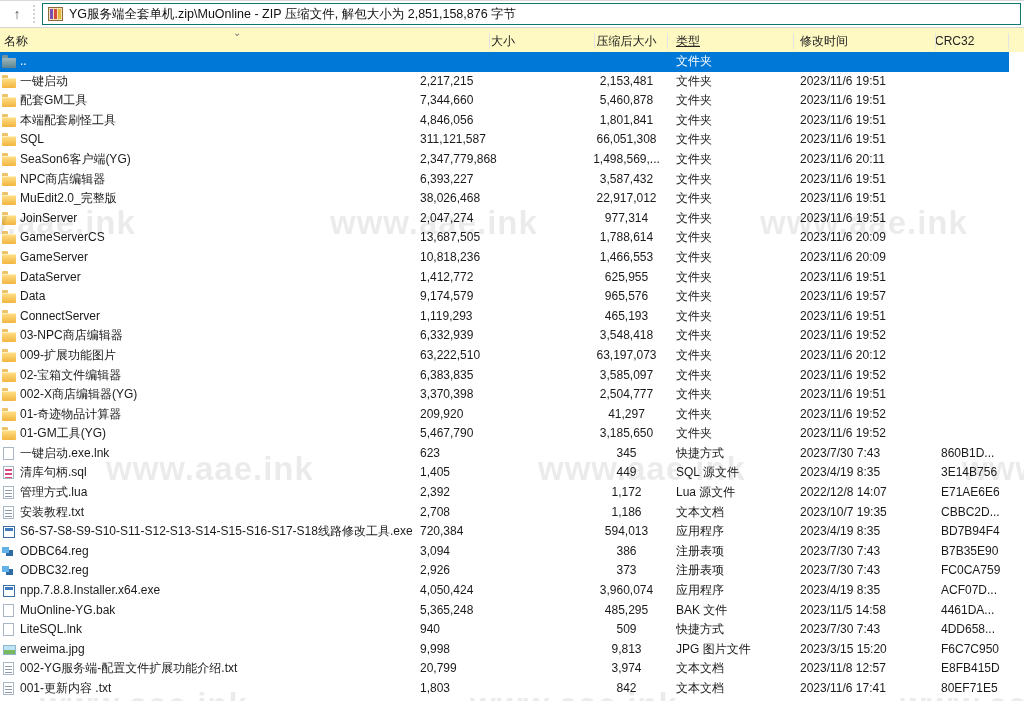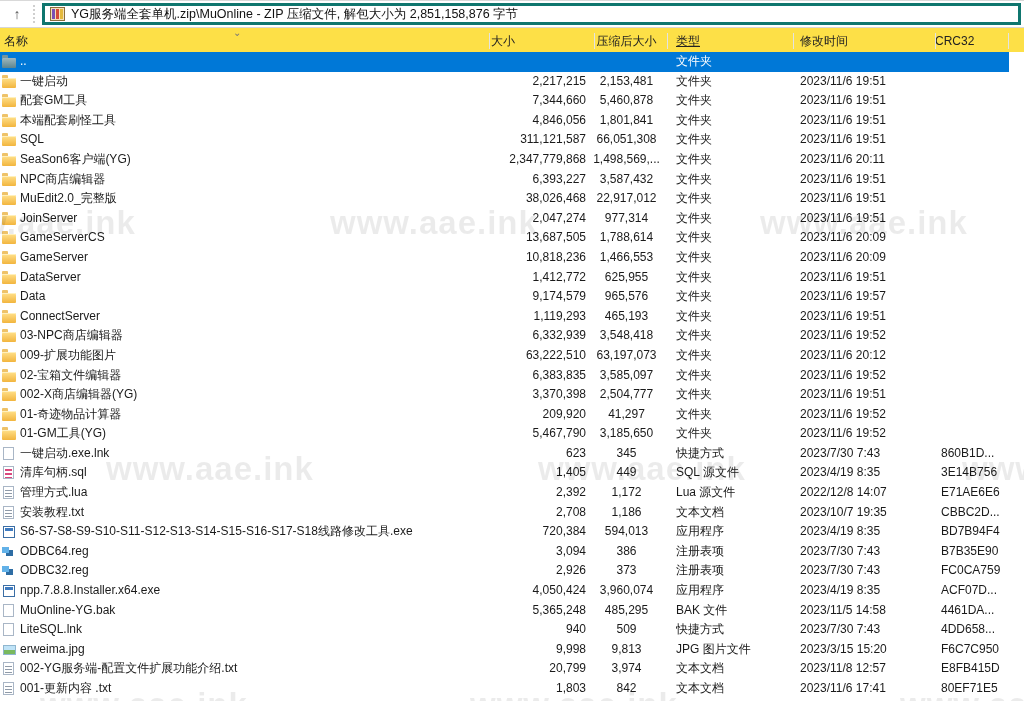--- a/index.html
+++ b/index.html
@@ -6,50 +6,50 @@
   body{width:1024px;height:701px;overflow:hidden;font-family:"Liberation Sans",sans-serif;
        font-size:12px;color:#1a1a1a;position:relative;}
   .window{position:absolute;inset:0;overflow:hidden;background:#fff;}
 
   
   .toolbar{position:relative;height:28px;border-top:1px solid #d9d9d9;border-bottom:1px solid #d6d6d6;
            box-sizing:border-box;display:flex;align-items:center;background:#fff;}
   .up-btn{width:26px;height:24px;margin-left:4px;border:none;background:transparent;color:#555;
           font-size:14px;line-height:14px;cursor:pointer;padding:0;}
   .tb-sep{width:3px;height:18px;border-left:2px dotted #cfcfcf;margin:0 4px 0 3px;}
-  .address{flex:1;height:22px;margin-right:3px;border:3px solid #0f766e;box-sizing:border-box;
+  .address{flex:1;height:22px;margin-right:3px;border:1px solid #0f766e;box-sizing:border-box;
            display:flex;align-items:center;padding:0 5px;background:#fff;white-space:nowrap;overflow:hidden;}
   .rar-ico{position:relative;width:15px;height:14px;margin-right:6px;flex:none;background:#f5e0b8;
            border:1px solid #8a6d3b;box-sizing:border-box;}
   .rar-ico::before{content:"";position:absolute;left:1px;top:1px;width:3px;height:10px;background:#7a4fb5;
            box-shadow:4px 0 0 #d44a3a,8px 0 0 #e4b93c;}
   .addr-text{font-size:12.5px;color:#111;}
 
   
-  .header{position:relative;height:24px;background:#fde047;}
+  .header{position:relative;height:24px;background:#fef9c3;}
   .hcell{position:absolute;top:0;height:24px;line-height:26px;color:#222;cursor:pointer;
          white-space:nowrap;overflow:hidden;}
   .h-name{left:4px;width:430px;}
   .h-size{left:420px;width:166px;text-align:center;}
   .h-packed{left:588px;width:77px;text-align:center;}
   .h-type{left:676px;width:114px;text-decoration:underline;}
   .h-modified{left:800px;width:130px;}
   .h-crc{left:935px;width:64px;}
   .hdiv{position:absolute;top:5px;height:16px;width:1px;background:#e3e3e3;}
   .hd1{left:489px}.hd2{left:594px}.hd3{left:667px}.hd4{left:793px}.hd5{left:935px}.hd6{left:1008px}
   .sort-caret{position:absolute;left:233px;top:-1px;font-size:10px;color:#777;cursor:default;}
 
   
   .list{position:relative;}
   .row{position:relative;height:19.606px;width:1009px;}
   .row.sel{background:#0078d7;}
   .row.sel .c{color:#fff;}
   .c{position:absolute;top:0;height:19.6px;line-height:19.6px;white-space:nowrap;overflow:hidden;color:#1a1a1a;}
   .c.name{left:20px;width:440px;}
-  .c.size{left:420px;width:166px;text-align:right;}
+  .c.size{left:420px;width:166px;text-align:left;}
   .c.packed{left:588px;width:77px;text-align:center;}
   .c.type{left:676px;width:114px;}
   .c.modified{left:800px;width:135px;}
   .c.crc{left:941px;width:66px;}
 
   
   .ico{position:absolute;left:2px;top:0;width:14px;height:14px;}
   .ico.folder,.ico.folder-up{height:10px;top:6px;border-radius:1px;}
   .ico.folder{background:linear-gradient(180deg,#ffe08a,#f2b53e);box-shadow:inset 0 1px 0 #fff0bd;}
   .ico.folder::before{content:"";position:absolute;top:-3px;left:0;width:6px;height:3px;

